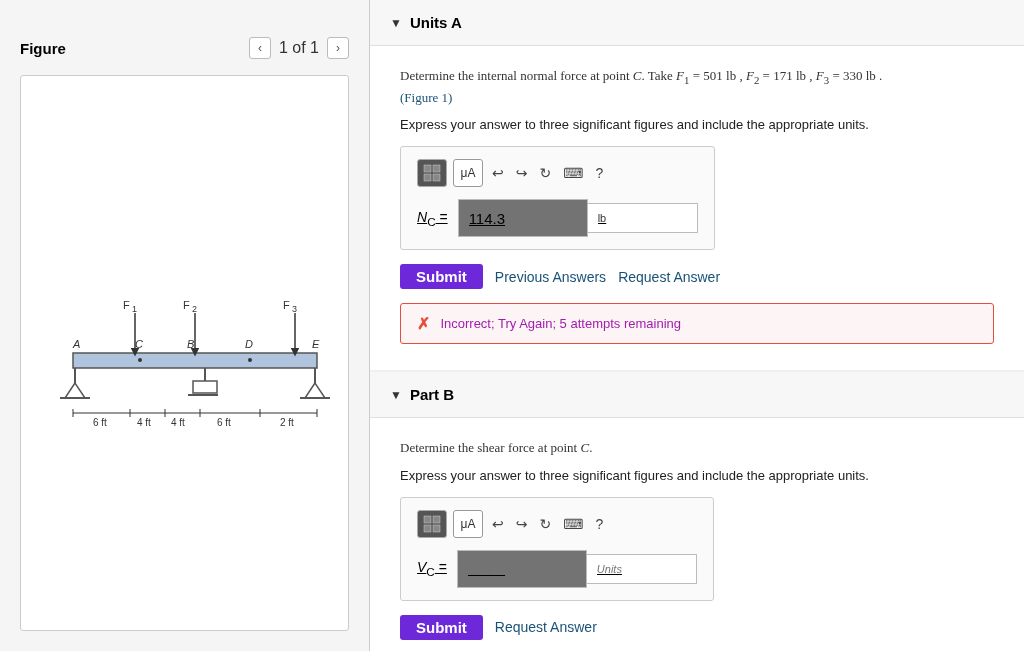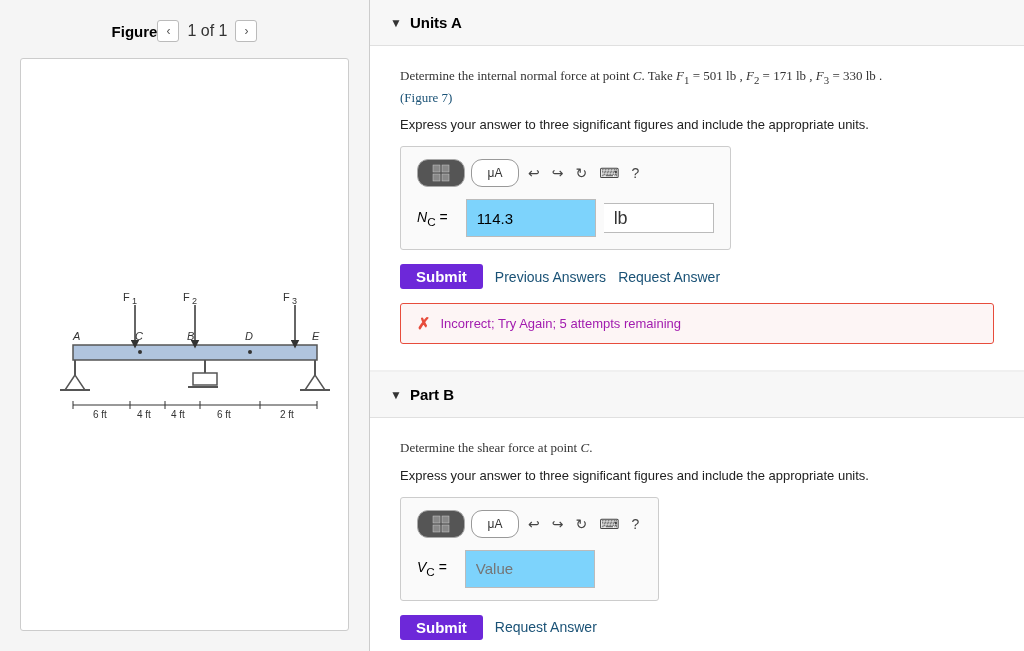--- a/index.html
+++ b/index.html
@@ -19,22 +19,23 @@
       border-right: 1px solid #ccc;
       padding: 20px;
       flex-shrink: 0;
       display: flex;
       flex-direction: column;
     }
 
     .figure-header {
       display: flex;
       align-items: center;
-      justify-content: center;
+      justify-content: space-between;
       margin-bottom: 16px;
+      margin-top: 17px;
     }
 
     .figure-title {
       font-weight: bold;
       font-size: 15px;
     }
 
     .figure-nav {
       display: flex;
       align-items: center;
@@ -138,25 +139,25 @@
     }
 
     .toolbar {
       display: flex;
       align-items: center;
       gap: 6px;
       margin-bottom: 12px;
     }
 
     .tool-btn {
-      width: 48px;
+      width: 30px;
       height: 28px;
       border: 1px solid #aaa;
       background: #e8e8e8;
-      border-radius: 11px;
+      border-radius: 3px;
       cursor: pointer;
       display: flex;
       align-items: center;
       justify-content: center;
       font-size: 12px;
     }
 
     .tool-btn.matrix {
       background: #555;
       color: #fff;
@@ -181,44 +182,45 @@
     .tool-question {
       font-size: 14px;
       color: #444;
       cursor: pointer;
       padding: 0 3px;
     }
 
     .input-row {
       display: flex;
       align-items: center;
-      gap: 8px;
+      gap: 0;
+      text-decoration: underline;
     }
 
     .var-label {
       font-size: 14px;
       margin-right: 10px;
       white-space: nowrap;
     }
 
     .answer-input {
       border: 1px solid #bbb;
       padding: 6px 10px;
       font-size: 15px;
       width: 130px;
       height: 38px;
       outline: none;
-      background: #7dd3fc;
+      background: #737373;
     }
 
     .unit-input {
       border: 1px solid #bbb;
       border-left: none;
       padding: 14px 10px;
-      font-size: 18px;
+      font-size: 11px;
       width: 110px;
       height: 26px;
       outline: none;
       background: #fff;
       color: #aaa;
       font-style: italic;
     }
 
     .unit-filled {
       color: #333;
@@ -364,21 +366,21 @@
 <div class="right-panel">
 
   <div class="part-section">
     <div class="part-header">
       <span class="collapse-arrow">▼</span>
       <span class="part-title">Units A</span>
     </div>
     <div class="part-content">
       <p class="problem-text">
         Determine the internal normal force at point <em>C</em>. Take <em>F</em><sub>1</sub> = 501 lb , <em>F</em><sub>2</sub> = 171 lb , <em>F</em><sub>3</sub> = 330 lb .
-        <br><a href="#">(Figure 7)</a>
+        <br><a href="#">(Figure 1)</a>
       </p>
       <p class="instruction-text">Express your answer to three significant figures and include the appropriate units.</p>
 
       <div class="answer-box">
         <div class="toolbar">
           <button class="tool-btn matrix">
             <svg width="18" height="18" viewBox="0 0 18 18">
               <rect x="1" y="1" width="7" height="7" fill="#888" stroke="#ccc" stroke-width="0.5"></rect>
               <rect x="10" y="1" width="7" height="7" fill="#888" stroke="#ccc" stroke-width="0.5"></rect>
               <rect x="1" y="10" width="7" height="7" fill="#888" stroke="#ccc" stroke-width="0.5"></rect>
@@ -436,20 +438,21 @@
           <button class="tool-btn mu">μA</button>
           <span class="tool-icon">↩</span>
           <span class="tool-icon">↪</span>
           <span class="tool-icon">↻</span>
           <span class="tool-icon">⌨</span>
           <span class="tool-question">?</span>
         </div>
         <div class="input-row">
           <span class="var-label"><em>V</em><sub>C</sub> =</span>
           <input class="answer-input" type="text" placeholder="Value" style="">
+          <input class="unit-input" type="text" placeholder="Units" style="">
         </div>
       </div>
 
       <div class="actions-row">
         <button class="submit-btn">Submit</button>
         <a href="#" class="link-btn">Request Answer</a>
       </div>
     </div>
   </div>
 

